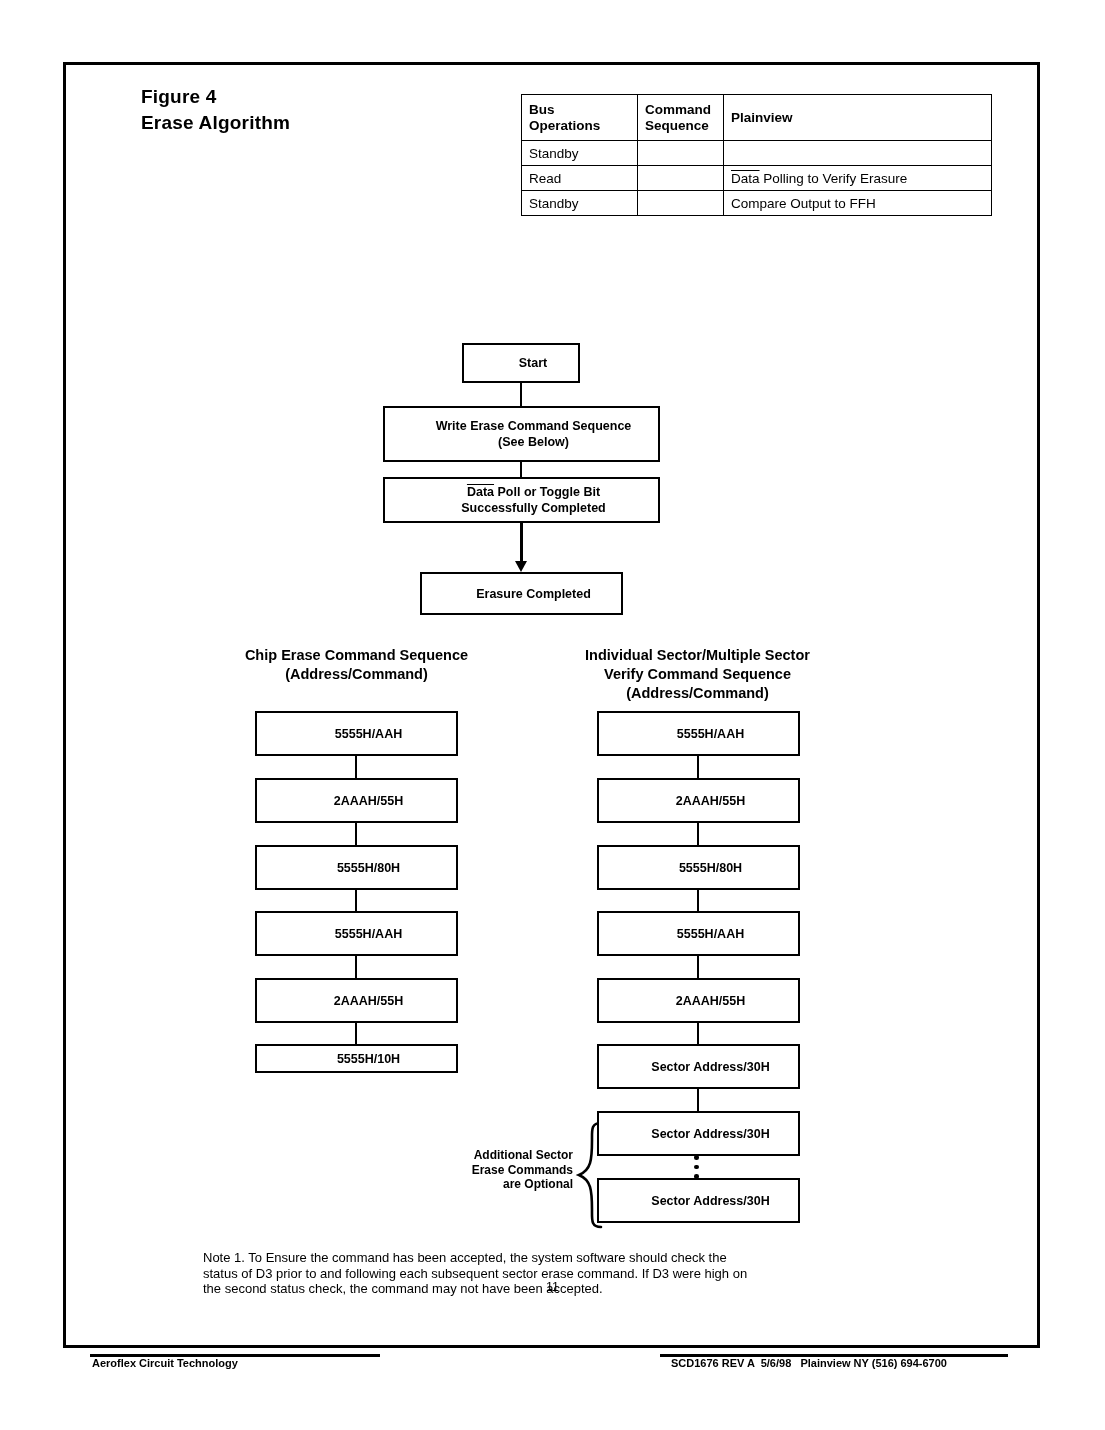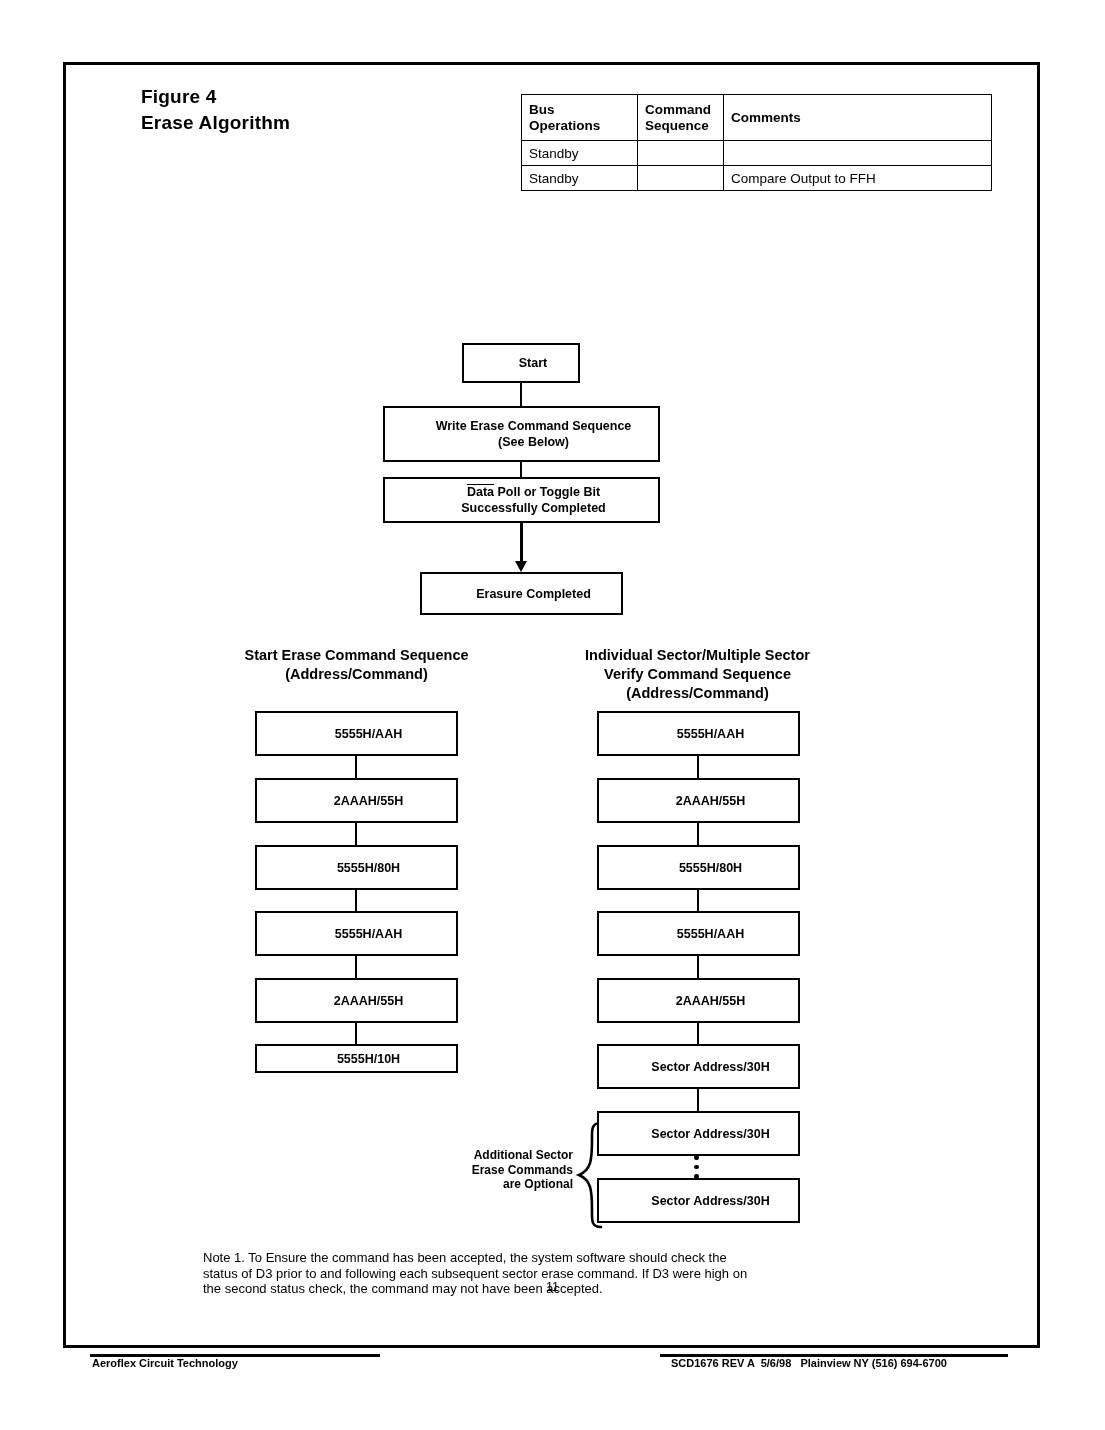--- a/index.html
+++ b/index.html
@@ -207,30 +207,35 @@
   <thead>
     <tr>
       <th class="col-ops">
         <div>Bus</div>
         <div>Operations</div>
       </th>
       <th class="col-seq">
         <div>Command</div>
         <div>Sequence</div>
       </th>
-      <th class="col-comm">Comments</th>
+      <th class="col-comm">Plainview</th>
     </tr>
   </thead>
   <tbody>
     <tr>
       <td>Standby</td>
       <td></td>
       <td></td>
     </tr>
     <tr>
+      <td>Read</td>
+      <td></td>
+      <td><span class="overline">Data</span><span> Polling to Verify Erasure</span></td>
+    </tr>
+    <tr>
       <td>Standby</td>
       <td></td>
       <td>Compare Output to FFH</td>
     </tr>
   </tbody>
 </table>
 
 <div class="fbox" style="left:462px; top:343px; width:118px; height:40px;">Start</div>
 <div class="connector" style="left:520px; top:383px; height:24px;"></div>
 
@@ -247,21 +252,21 @@
     <div><span class="overline">Data</span><span> Poll or Toggle Bit</span></div>
     <div>Successfully Completed</div>
   </div>
 </div>
 <div class="arrow-line" style="left:520px; top:523px; height:42px;"></div>
 <div class="arrow-head" style="left:515px; top:561px;"></div>
 
 <div class="fbox" style="left:420px; top:572px; width:203px; height:43px;">Erasure Completed</div>
 
 <div class="col-heading" style="left:215px; top:646px; width:283px;">
-  <div>Start Erase Command Sequence</div>
+  <div>Chip Erase Command Sequence</div>
   <div>(Address/Command)</div>
 </div>
 <div class="col-heading" style="left:556px; top:646px; width:283px;">
   <div>Individual Sector/Multiple Sector</div>
   <div>Verify Command Sequence</div>
   <div>(Address/Command)</div>
 </div>
 
 <div class="fbox" style="left:255px; top:711px; width:203px; height:45px;">5555H/AAH</div>
 <div class="connector" style="left:355px; top:756px; height:22px;"></div>

